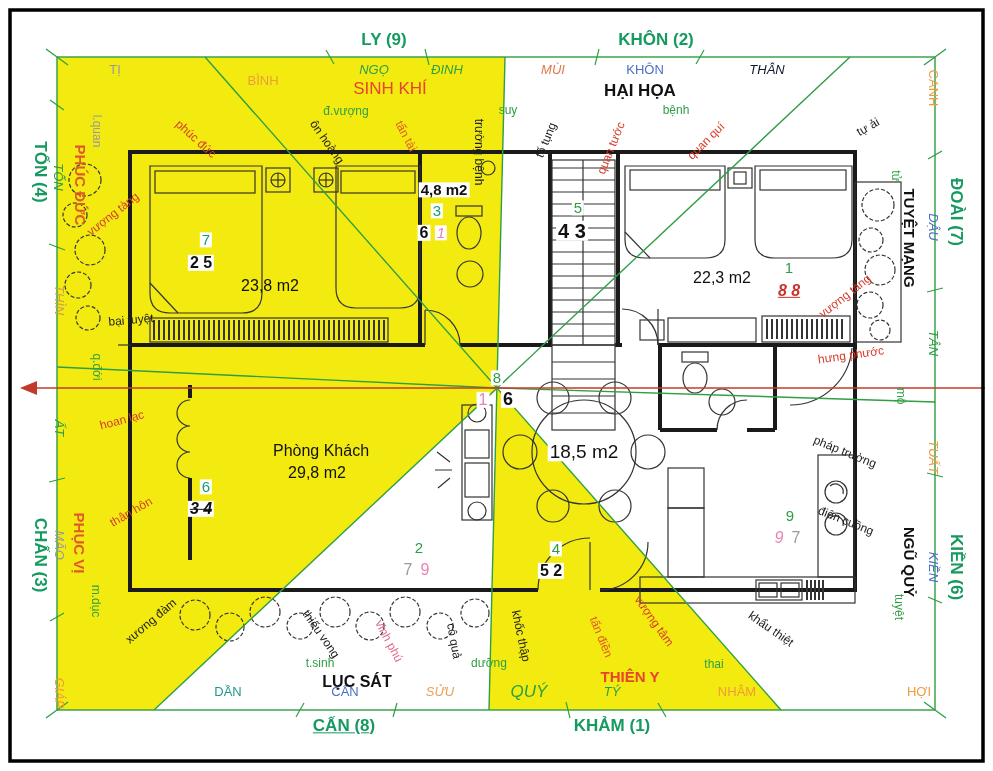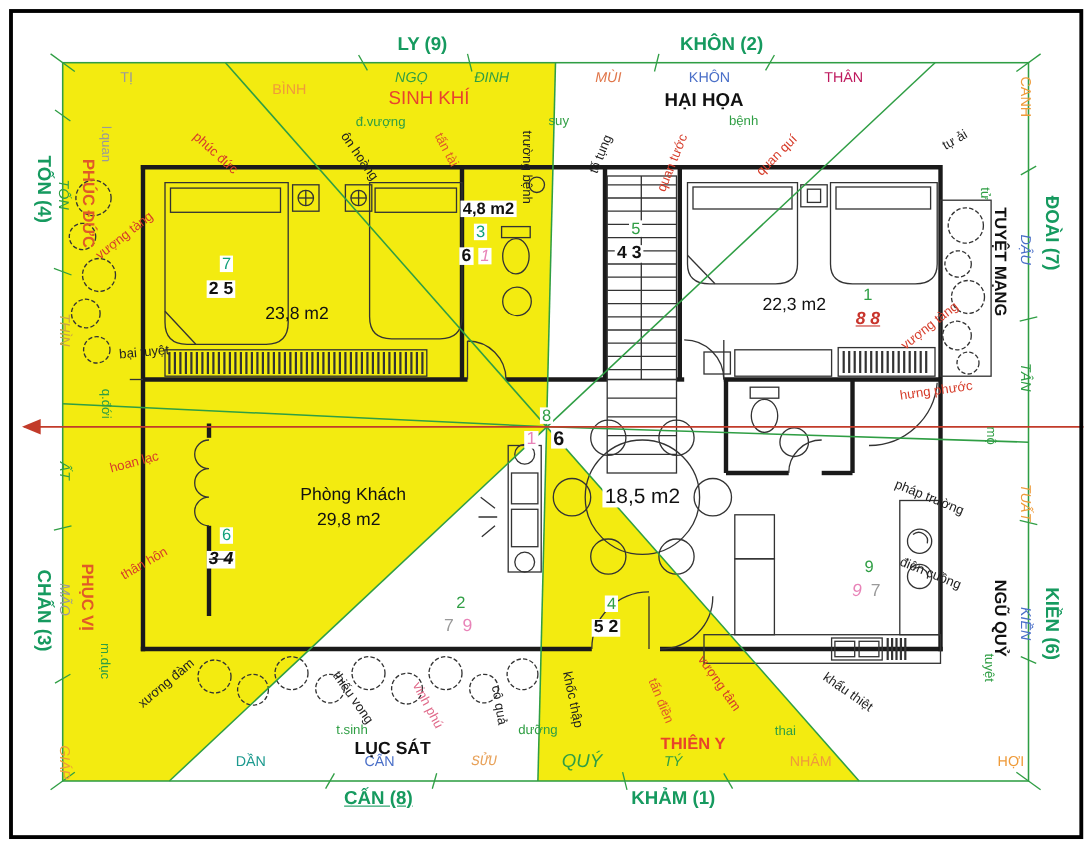--- a/index.html
+++ b/index.html
@@ -227,31 +227,31 @@
       <span class="lbl" style="left: 956px; top: 212px; font-size: 17px; color: rgb(22, 154, 95); font-weight: bold; transform: translate(-50%, -50%) rotate(90deg);">ĐOÀI (7)</span>
       <span class="lbl" style="left: 956px; top: 567px; font-size: 17px; color: rgb(22, 154, 95); font-weight: bold; transform: translate(-50%, -50%) rotate(90deg);">KIỀN (6)</span>
       <span class="lbl" style="left: 344px; top: 726px; font-size: 17px; color: rgb(22, 154, 95); font-weight: bold; transform: translate(-50%, -50%); text-decoration: underline;">CẤN (8)</span>
       <span class="lbl" style="left: 612px; top: 726px; font-size: 17px; color: rgb(22, 154, 95); font-weight: bold; transform: translate(-50%, -50%);">KHẢM (1)</span>
       <span class="lbl" style="left: 115px; top: 70px; font-size: 13px; color: rgb(154, 154, 154); transform: translate(-50%, -50%);">TỊ</span>
       <span class="lbl" style="left: 263px; top: 81px; font-size: 13px; color: rgb(239, 155, 58); transform: translate(-50%, -50%);">BÌNH</span>
       <span class="lbl" style="left: 374px; top: 70px; font-size: 13px; color: rgb(47, 158, 68); font-style: italic; transform: translate(-50%, -50%);">NGỌ</span>
       <span class="lbl" style="left: 447px; top: 70px; font-size: 13px; color: rgb(47, 158, 68); font-style: italic; transform: translate(-50%, -50%);">ĐINH</span>
       <span class="lbl" style="left: 553px; top: 70px; font-size: 13px; color: rgb(224, 118, 74); font-style: italic; transform: translate(-50%, -50%);">MÙI</span>
       <span class="lbl" style="left: 645px; top: 70px; font-size: 13px; color: rgb(74, 111, 200); transform: translate(-50%, -50%);">KHÔN</span>
-      <span class="lbl" style="left: 767px; top: 70px; font-size: 13px; color: #be185d; transform: translate(-50%, -50%);">THÂN</span>
+      <span class="lbl" style="left: 767px; top: 70px; font-size: 13px; color: #0f172a; transform: translate(-50%, -50%); font-style: italic;">THÂN</span>
       <span class="lbl" style="left: 933px; top: 88px; font-size: 13px; color: rgb(239, 155, 58); transform: translate(-50%, -50%) rotate(90deg);">CANH</span>
       <span class="lbl" style="left: 933px; top: 227px; font-size: 13px; color: rgb(74, 111, 200); font-style: italic; transform: translate(-50%, -50%) rotate(90deg);">DẬU</span>
       <span class="lbl" style="left: 933px; top: 343px; font-size: 13px; color: rgb(47, 158, 68); font-style: italic; transform: translate(-50%, -50%) rotate(90deg);">TÂN</span>
       <span class="lbl" style="left: 933px; top: 457px; font-size: 13px; color: rgb(239, 155, 58); font-style: italic; transform: translate(-50%, -50%) rotate(90deg);">TUẤT</span>
       <span class="lbl" style="left: 933px; top: 567px; font-size: 13px; color: rgb(74, 111, 200); font-style: italic; transform: translate(-50%, -50%) rotate(90deg);">KIỀN</span>
       <span class="lbl" style="left: 919px; top: 692px; font-size: 13px; color: rgb(239, 155, 58); transform: translate(-50%, -50%);">HỢI</span>
       <span class="lbl" style="left: 737px; top: 692px; font-size: 13px; color: rgb(239, 155, 58); transform: translate(-50%, -50%);">NHÂM</span>
       <span class="lbl" style="left: 612px; top: 692px; font-size: 13px; color: rgb(47, 158, 68); font-style: italic; transform: translate(-50%, -50%);">TÝ</span>
       <span class="lbl" style="left: 529px; top: 692px; font-size: 17px; color: rgb(47, 158, 68); font-style: italic; transform: translate(-50%, -50%);">QUÝ</span>
-      <span class="lbl" style="left: 440px; top: 692px; font-size: 13px; color: rgb(232, 162, 90); font-style: italic; transform: translate(-50%, -50%); font-family: Liberation Mono, monospace;">SỬU</span>
+      <span class="lbl" style="left: 440px; top: 692px; font-size: 13px; color: rgb(232, 162, 90); font-style: italic; transform: translate(-50%, -50%);">SỬU</span>
       <span class="lbl" style="left: 345px; top: 692px; font-size: 13px; color: rgb(74, 111, 200); transform: translate(-50%, -50%);">CẤN</span>
       <span class="lbl" style="left: 228px; top: 692px; font-size: 13px; color: rgb(29, 154, 143); transform: translate(-50%, -50%);">DẦN</span>
       <span class="lbl" style="left: 59px; top: 693px; font-size: 13px; color: rgb(239, 155, 58); font-style: italic; transform: translate(-50%, -50%) rotate(90deg);">GIÁP</span>
       <span class="lbl" style="left: 59px; top: 545px; font-size: 13px; color: rgb(154, 154, 154); font-style: italic; transform: translate(-50%, -50%) rotate(90deg);">MÃO</span>
       <span class="lbl" style="left: 59px; top: 428px; font-size: 13px; color: rgb(47, 158, 68); font-style: italic; transform: translate(-50%, -50%) rotate(90deg);">ẤT</span>
       <span class="lbl" style="left: 59px; top: 300px; font-size: 13px; color: rgb(200, 162, 74); font-style: italic; transform: translate(-50%, -50%) rotate(90deg);">THÌN</span>
       <span class="lbl" style="left: 58px; top: 177px; font-size: 13px; color: rgb(47, 158, 68); font-style: italic; transform: translate(-50%, -50%) rotate(90deg);">TỐN</span>
       <span class="lbl" style="left: 390px; top: 89px; font-size: 17px; color: rgb(232, 67, 46); font-weight: normal; transform: translate(-50%, -50%);">SINH KHÍ</span>
       <span class="lbl" style="left: 640px; top: 91px; font-size: 17px; color: rgb(17, 17, 17); font-weight: bold; transform: translate(-50%, -50%);">HẠI HỌA</span>
       <span class="lbl" style="left: 80px; top: 185px; font-size: 15px; color: rgb(224, 90, 40); font-weight: bold; transform: translate(-50%, -50%) rotate(90deg);">PHÚC ĐỨC</span>
@@ -301,21 +301,21 @@
       <span class="lbl" style="left: 722px; top: 278px; font-size: 16px; color: rgb(17, 17, 17); transform: translate(-50%, -50%);">22,3 m2</span>
       <span class="lbl" style="left: 321px; top: 451px; font-size: 16px; color: rgb(17, 17, 17); transform: translate(-50%, -50%);">Phòng Khách</span>
       <span class="lbl" style="left: 317px; top: 473px; font-size: 16px; color: rgb(17, 17, 17); transform: translate(-50%, -50%);">29,8 m2</span>
       <span class="lbl chip" style="left: 584px; top: 452px; font-size: 19px; color: rgb(17, 17, 17); font-weight: normal; transform: translate(-50%, -50%);">18,5 m2</span>
       <span class="lbl chip" style="left: 206px; top: 240px; font-size: 15px; color: rgb(18, 160, 122); transform: translate(-50%, -50%);">7</span>
       <span class="lbl chip" style="left: 201px; top: 263px; font-size: 16px; color: rgb(17, 17, 17); font-weight: bold; transform: translate(-50%, -50%);">2 5</span>
       <span class="lbl chip" style="left: 437px; top: 211px; font-size: 15px; color: rgb(18, 160, 122); transform: translate(-50%, -50%);">3</span>
       <span class="lbl chip" style="left: 424px; top: 233px; font-size: 16px; color: rgb(17, 17, 17); font-weight: bold; transform: translate(-50%, -50%);">6</span>
       <span class="lbl chip" style="left: 441px; top: 233px; font-size: 15px; color: rgb(232, 131, 184); font-style: italic; transform: translate(-50%, -50%);">1</span>
       <span class="lbl chip" style="left: 578px; top: 208px; font-size: 15px; color: rgb(47, 158, 68); transform: translate(-50%, -50%);">5</span>
-      <span class="lbl chip" style="left: 572px; top: 231px; font-size: 16px; color: rgb(17, 17, 17); font-weight: bold; transform: translate(-50%, -50%);">4 3</span>
+      <span class="lbl chip" style="left: 572px; top: 231px; font-size: 20px; color: rgb(17, 17, 17); font-weight: bold; transform: translate(-50%, -50%);">4 3</span>
       <span class="lbl chip" style="left: 789px; top: 268px; font-size: 15px; color: rgb(47, 158, 68); transform: translate(-50%, -50%);">1</span>
       <span class="lbl chip" style="left: 789px; top: 291px; font-size: 16px; color: rgb(200, 52, 44); font-weight: bold; font-style: italic; text-decoration: underline; transform: translate(-50%, -50%);">8 8</span>
       <span class="lbl chip" style="left: 497px; top: 378px; font-size: 15px; color: rgb(47, 158, 68); transform: translate(-50%, -50%);">8</span>
       <span class="lbl chip" style="left: 483px; top: 400px; font-size: 16px; color: rgb(232, 131, 184); transform: translate(-50%, -50%);">1</span>
       <span class="lbl chip" style="left: 508px; top: 399px; font-size: 18px; color: rgb(17, 17, 17); font-weight: bold; transform: translate(-50%, -50%);">6</span>
       <span class="lbl chip" style="left: 206px; top: 487px; font-size: 15px; color: rgb(18, 160, 122); transform: translate(-50%, -50%);">6</span>
       <span class="lbl chip" style="left: 201px; top: 509px; font-size: 16px; color: rgb(17, 17, 17); font-weight: bold; font-style: italic; text-decoration: line-through; transform: translate(-50%, -50%);">3 4</span>
       <span class="lbl chip" style="left: 419px; top: 548px; font-size: 15px; color: rgb(47, 158, 68); transform: translate(-50%, -50%);">2</span>
       <span class="lbl chip" style="left: 408px; top: 570px; font-size: 16px; color: rgb(154, 154, 154); transform: translate(-50%, -50%);">7</span>
       <span class="lbl chip" style="left: 425px; top: 570px; font-size: 16px; color: rgb(232, 131, 184); transform: translate(-50%, -50%);">9</span>

